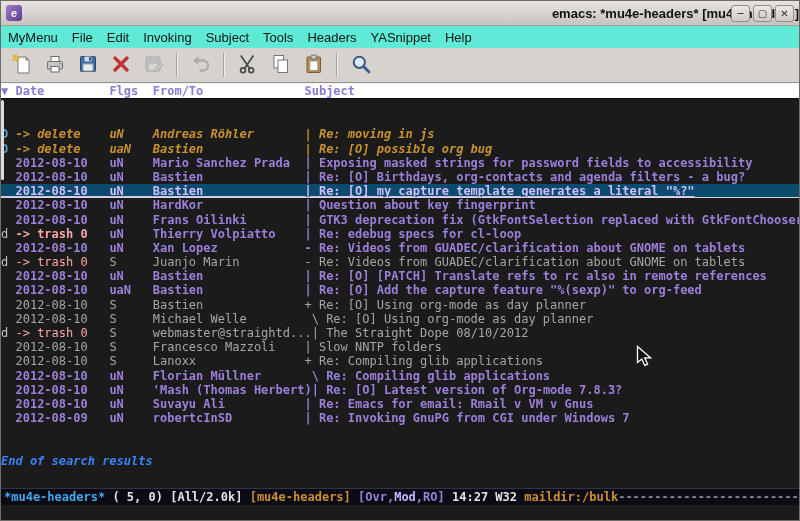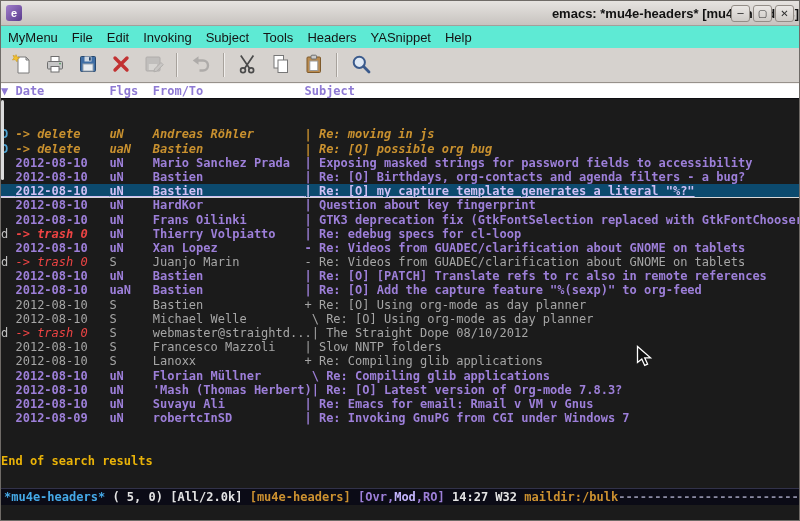--- a/index.html
+++ b/index.html
@@ -26,24 +26,24 @@
   
   .frame{flex:1;display:flex;flex-direction:column;border-top:1px solid #f4f2f0;background:#1b1b1b;min-height:0}
   .header-line{height:15px;background:#ffffff;color:#8e79d4;font:bold 12px/15px "DejaVu Sans Mono",monospace;white-space:pre;border-bottom:1px solid #0e0e12;flex:none}
   .buffer{flex:1;position:relative;font:12px/14.2px "DejaVu Sans Mono",monospace;white-space:pre;overflow:hidden;background:#1b1b1b}
   .row{height:14.2px}
   .f-unread{color:#9d7fd9;font-weight:bold}
   .f-seen{color:#a6a6a6}
   .f-deleted{color:#c9912f;font-style:italic;font-weight:bold}
   .f-current{color:#cfc0f5;font-weight:bold;background:#0c4a6e;border-bottom:1px solid #d8d8d8;margin-left:-4px;padding-left:4px}
   .f-current span{text-decoration:underline}
-  .d-trash{color:#ef4444;font-style:italic}
+  .d-trash{color:#fca5a5;}
   .mark-D{color:#4fa3d1;font-style:normal}
   .mark-d{color:#c2c2c2;font-style:normal;font-weight:normal}
-  .end{color:#eab308;font-weight:bold;height:14.2px}
+  .end{color:#3b82f6;font-style:italic;font-weight:bold;height:14.2px}
   .sb-thumb{position:absolute;left:0;top:1px;width:3px;height:80px;background:#dcdcdc;border-radius:2px}
 
   
   .mode-line{height:17px;background:#0b0b16;border-top:1px solid #32324a;font:bold 12px/16px "DejaVu Sans Mono",monospace;white-space:pre;overflow:hidden;padding-left:3px;flex:none}
   .ml-name{color:#45a9e8}
   .ml-txt{color:#e3e3e3}
   .ml-orange{color:#cc9130}
   .ml-purple{color:#9d7fd9}
   .ml-red{color:#c4b5fd}
   .ml-dash{color:#8a8aa2}

